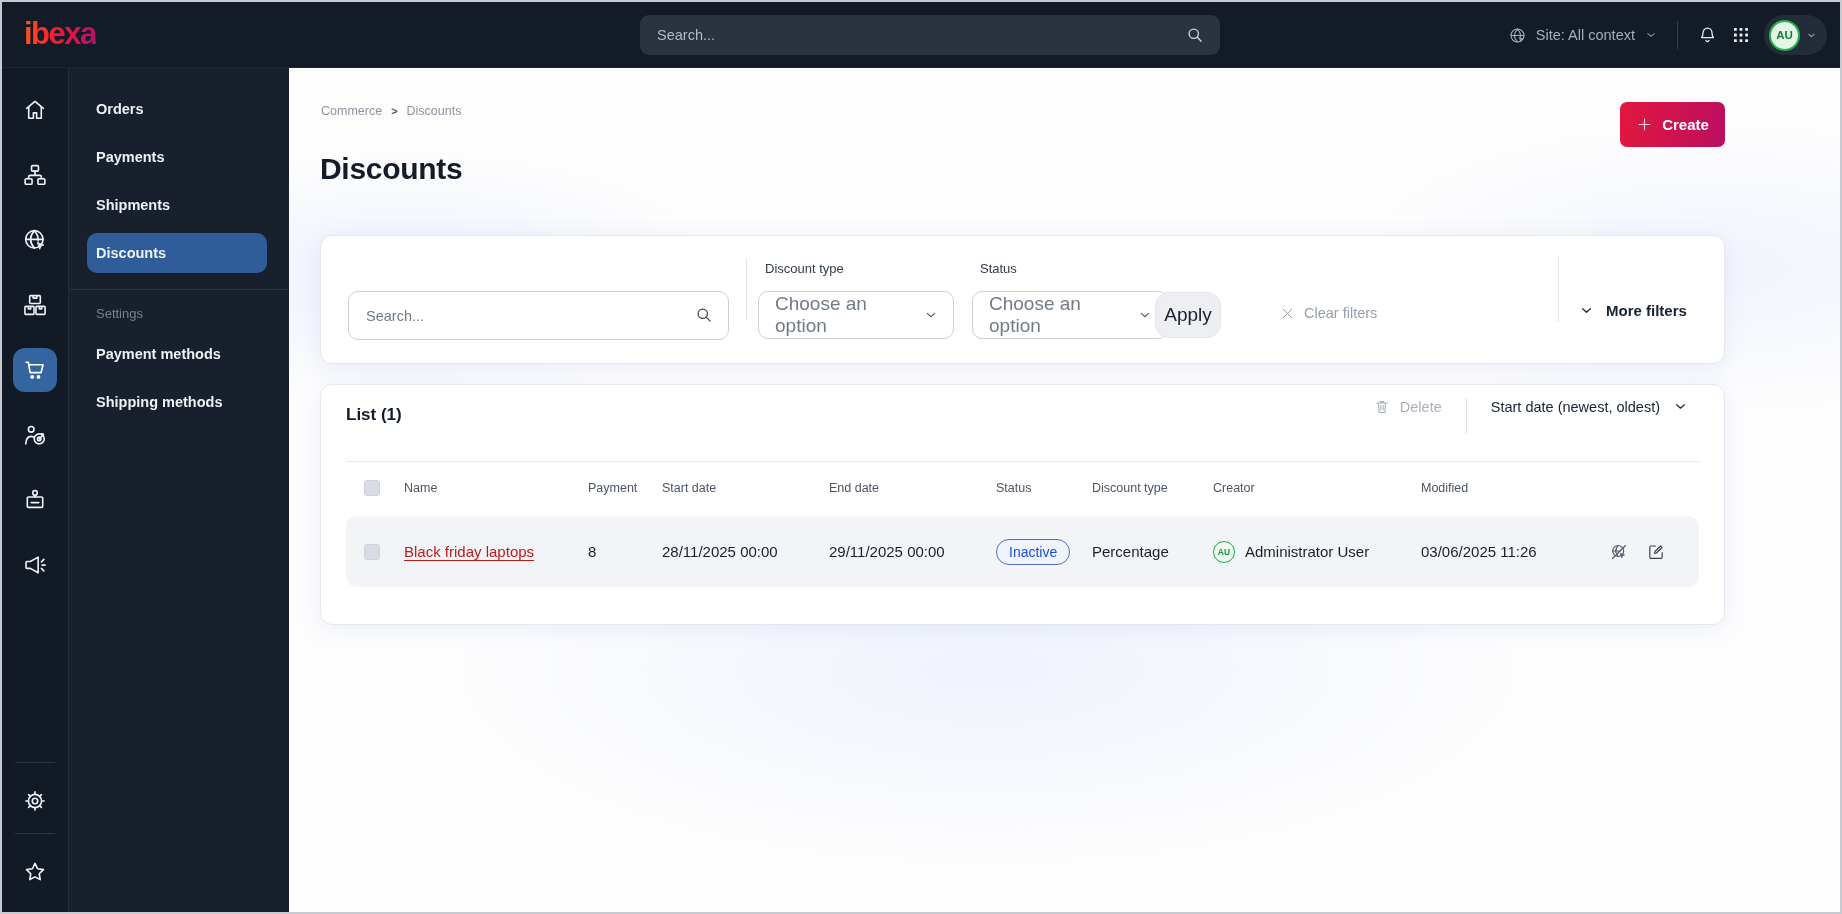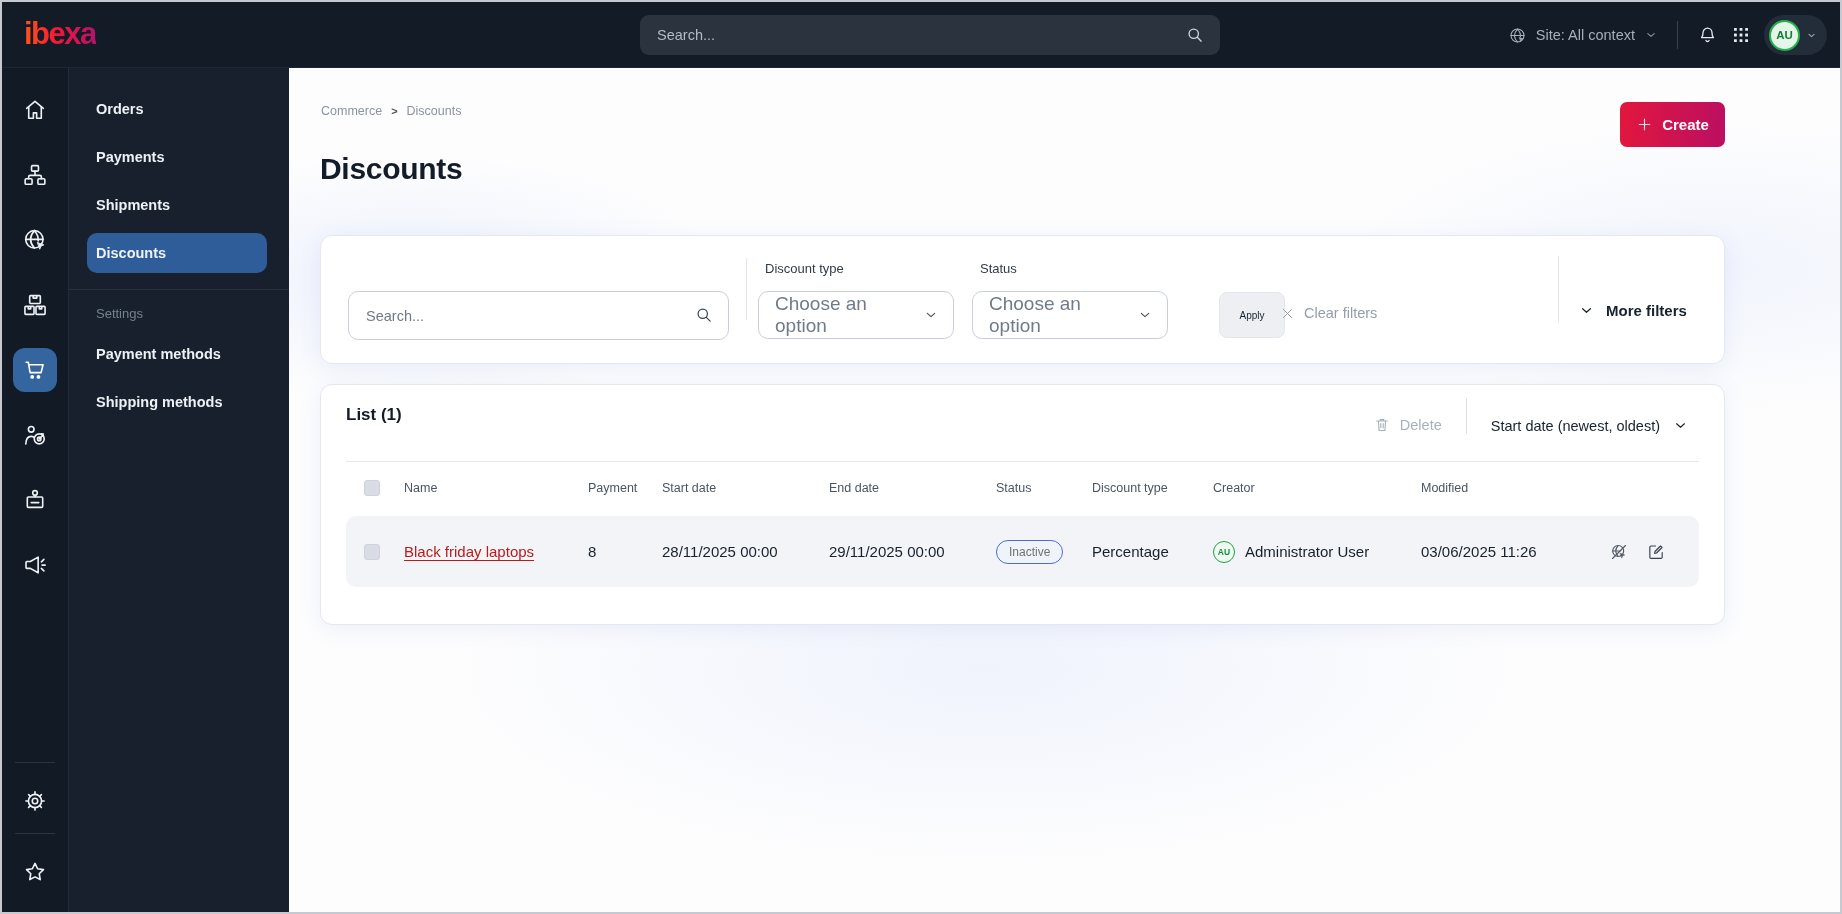--- a/index.html
+++ b/index.html
@@ -112,57 +112,57 @@
   .f-search .sicon { position:absolute; right:15px; top:14px; color:#3a4450; }
   .f-vdiv { position:absolute; left:425px; top:22px; height:62px; width:1px; background:#e2e6ec; }
   .f-label { position:absolute; font-size:13px; color:#313c49; }
   .f-select {
     position:absolute; width:196px; height:48px; border:1px solid #c9cfd9; border-radius:10px;
     display:flex; align-items:center; justify-content:space-between; padding:0 14px 0 16px;
     font-size:19px; color:#707b88; cursor:pointer; background:#fff;
   }
   .f-select .chev { color:#47505e; display:flex; }
   .apply-btn {
-    position:absolute; left:898px; top:56px; width:66px; height:46px;
-    background:#edeff3; border:1px solid #e3e6eb; border-radius:8px;
-    font-size:10px; color:#17222e; font-family:inherit; cursor:pointer;
+    position:absolute; left:834px; top:56px; width:66px; height:46px;
+    background:#edeff3; border:1px solid #e3e6eb; border-radius:14px;
+    font-size:19px; color:#17222e; font-family:inherit; cursor:pointer;
   }
   .clear-filters {
     position:absolute; left:959px; top:69px; display:flex; align-items:center; gap:9px;
     color:#959da8; font-size:14.5px; cursor:pointer;
   }
   .mf-divider { position:absolute; left:1237px; top:20px; height:66px; width:1px; background:#e2e6ec; }
   .more-filters {
     position:absolute; left:1257px; top:66px; display:flex; align-items:flex-end; gap:11px;
     font-size:15px; font-weight:700; color:#16222e; cursor:pointer;
   }
   
   .list-title { position:absolute; left:25px; top:20px; font-size:17px; font-weight:700; color:#131c28; }
-  .list-tools { position:absolute; right:35px; top:13px; height:36px; display:flex; align-items:flex-end; }
+  .list-tools { position:absolute; right:35px; top:13px; height:36px; display:flex; align-items:flex-start; }
   .delete-btn { display:flex; align-items:center; gap:9px; color:#a9b1bb; font-size:14.5px; cursor:default; }
   .lt-divider { width:1px; height:36px; background:#dde1e7; margin:0 24px; }
   .sort-btn { display:flex; align-items:center; gap:12px; color:#16222e; font-size:14.5px; cursor:pointer; }
   .list-hr { position:absolute; left:25px; right:25px; top:76px; border-top:1px solid #e4e7ec; }
   .tgrid {
     display:grid; grid-template-columns:58px 184px 74px 167px 167px 96px 121px 208px 182px 1fr;
     align-items:center;
   }
   .thead { position:absolute; left:25px; right:25px; top:88px; height:30px; font-size:12.5px; color:#4b5563; }
   .trow {
     position:absolute; left:25px; right:25px; top:131px; height:71px;
     background:#f3f4f7; border-radius:10px; font-size:15px; color:#16212d;
   }
   .checkbox {
     width:16px; height:16px; margin-left:18px; border-radius:3px;
     background:#d9dce5; border:1px solid #ced2dd; cursor:pointer;
   }
   .name-link { color:#b91c1c; text-decoration:underline; text-underline-offset:3px; cursor:pointer; }
   .status-badge {
     display:inline-block; padding:4px 12px; border-radius:14px; border:1px solid #4f6fbe;
-    background:#eef3fc; color:#737373; font-size:12px;
+    background:#eef3fc; color:#1d4ed8; font-size:14px;
   }
   .creator-cell { display:flex; align-items:center; gap:10px; }
   .avatar-sm {
     width:22px; height:22px; border-radius:50%; flex:0 0 22px; background:#f0faf3;
     border:1.5px solid #15a845; color:#0f9438; font-size:8.5px; font-weight:700;
     display:flex; align-items:center; justify-content:center;
   }
   .actions-cell { display:flex; align-items:center; gap:17px; padding-left:6px; color:#36414e; }
   .actions-cell .abtn { display:flex; cursor:pointer; }
   svg { display:block; }

